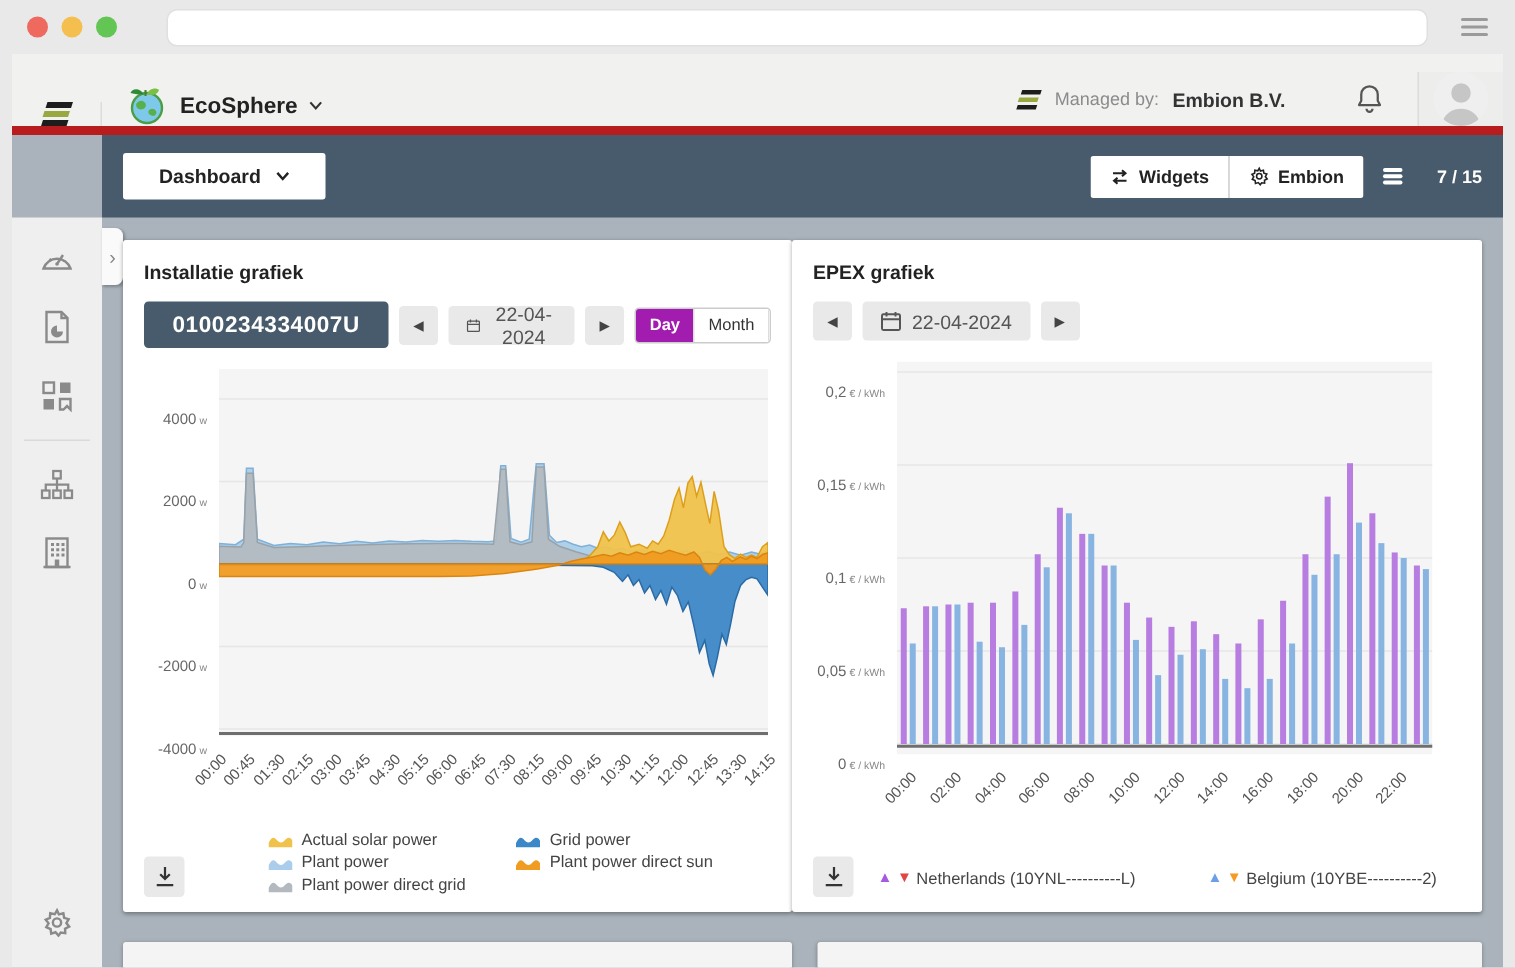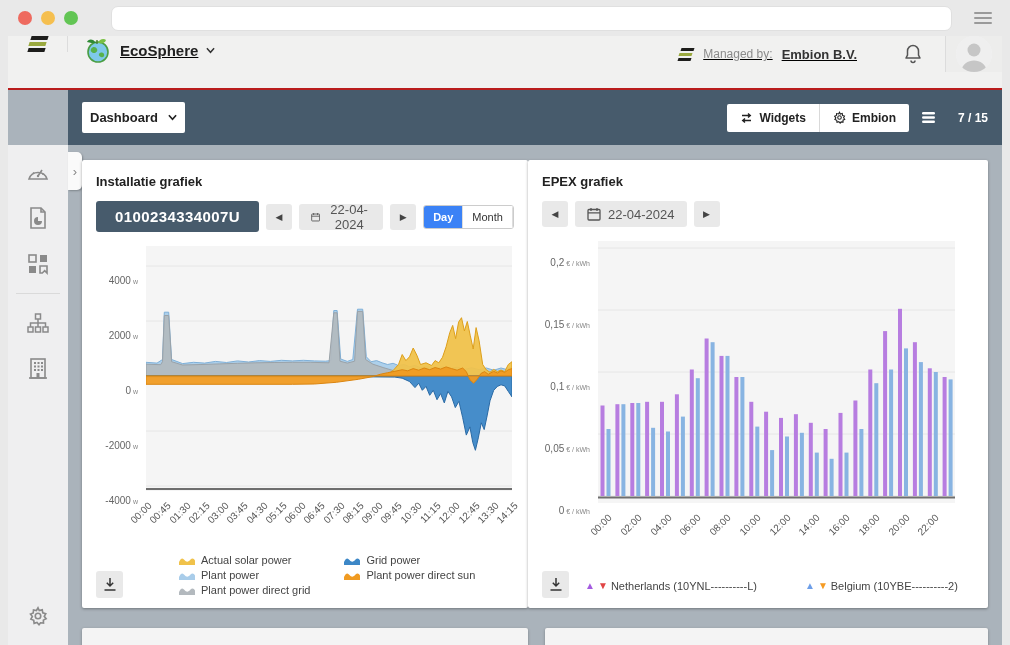--- a/index.html
+++ b/index.html
@@ -11,41 +11,41 @@
   .tl { width:14px; height:14px; border-radius:50%; margin-right:9px; }
   .tl.red{background:#ee6a5f;} .tl.yellow{background:#f5bf4f;} .tl.green{background:#62c554;}
   .urlbar { flex:1; height:25px; margin:0 22px 0 24px; background:#fff; border-radius:7px;
     border:1px solid #e0e0e0; }
   .chrome-menu { width:18px; display:flex; flex-direction:column; gap:3px; cursor:pointer;}
   .chrome-menu i { display:block; height:2px; background:#9a9a9a; border-radius:1px;}
 
   .frame { margin:0 8px; height:609px; background:#aab3bb; }
 
   
-  .topbar { height:54px; background:#f1f1f0; border-bottom:2px solid #b91c1c; display:flex; align-items:flex-start;text-decoration:underline; }
+  .topbar { height:54px; background:#f1f1f0; border-bottom:6px solid #b91c1c; display:flex; align-items:flex-end; }
   .logo-cell { width:60px; border-right:1px solid #dcdcdc; display:flex; align-items:center; justify-content:center; }
   .embion-logo { display:flex; flex-direction:column; gap:2px; }
   .embion-logo i { display:block; width:17px; height:4px; transform:skewX(-18deg); }
   .embion-logo i:nth-child(1){ background:#1d1d1b; margin-left:3px;}
   .embion-logo i:nth-child(2){ background:#9aa93f; margin-left:1px;}
   .embion-logo i:nth-child(3){ background:#1d1d1b; }
   .embion-logo.small i{ width:13px; height:3px; }
   .brand { display:flex; align-items:center; gap:8px; padding-left:16px; }
   .brand-name { font-size:15px; font-weight:bold; color:#222; }
   .chev { width:9px; height:9px; display:inline-block; }
   .topbar-right { margin-left:auto; display:flex; align-items:center; }
   .managed { display:flex; align-items:center; gap:9px; font-size:12px; color:#8b8b8b; padding-right:24px;}
   .managed b { color:#333; font-size:13px; }
   .bell-wrap { padding:0 22px; display:flex; align-items:center; cursor:pointer;}
   .avatar-cell { width:57px; border-left:1px solid #dcdcdc; display:flex; align-items:center; justify-content:center; background:#ededec;}
   .avatar { width:36px; height:36px; border-radius:50%; background:#f2f2f2; overflow:hidden;}
 
   
   .toolbar { height:55px; background:#475b6c; display:flex; align-items:center; padding:0 14px 0 14px; margin-left:60px; }
-  .dash-btn { background:#fff; border:none; border-radius:2px; padding:8px 8px; font-size:13px; font-weight:bold;
+  .dash-btn { background:#fff; border:none; border-radius:2px; padding:8px 24px; font-size:13px; font-weight:bold;
     color:#222; display:flex; align-items:center; gap:10px; cursor:pointer; font-family:inherit;}
   .toolbar-right { margin-left:auto; display:flex; gap:12px; }
   .btn-group { display:flex; border-radius:2px; overflow:hidden; }
   .btn-group button { background:#fff; border:none; padding:7px 13px; font-size:12px; font-weight:bold; color:#222;
     display:flex; align-items:center; gap:6px; cursor:pointer; font-family:inherit;}
   .btn-group button + button { border-left:1px solid #d9d9d9; }
   .counter { color:#fff; font-size:12px; font-weight:bold; display:flex; align-items:center; gap:22px; }
 
   
   .app-body { display:flex; height:500px; }
@@ -65,21 +65,21 @@
   .card-title { font-size:13px; font-weight:bold; color:#222; }
   .controls { display:flex; align-items:center; margin-top:12px; gap:7px; }
   .serial-btn { background:#475b6c; color:#fff; border:none; border-radius:3px; font-size:15px; font-weight:bold;
     letter-spacing:.4px; padding:7px 19px; cursor:pointer; font-family:inherit;}
   .gbtn { background:#e9e9e9; border:none; border-radius:3px; height:26px; min-width:26px; font-size:9px; color:#444;
     display:flex; align-items:center; justify-content:center; cursor:pointer; font-family:inherit;}
   .date-btn { gap:7px; padding:0 12px; font-size:13px; color:#555; }
   .seg { margin-left:auto; display:flex; border:1px solid #ccc; border-radius:3px; overflow:hidden; }
   .seg button { border:none; background:#fff; padding:5px 9px; font-size:11px; color:#333; cursor:pointer; font-family:inherit;}
   .seg button + button { border-left:1px solid #ddd; }
-  .seg button.active { background:#3b82f6; color:#fff; font-weight:bold; }
+  .seg button.active { background:#a21caf; color:#fff; font-weight:bold; }
 
   .chart-row { display:flex; margin-top:14px; }
   .ylabels { position:relative; }
   .card1 .ylabels { width:50px; } .card2 .ylabels { width:56px; }
   .ytick { position:absolute; right:8px; transform:translateY(-50%); font-size:10px; color:#666; white-space:nowrap;}
   .ytick em { font-style:normal; font-size:7px; color:#888; margin-left:2px;}
   .plot { position:relative; }
   .xlabels { position:relative; height:40px; }
   .xlabels span { position:absolute; top:5px; width:40px; text-align:right; font-size:10px; color:#555;
     transform-origin:100% 0; transform:rotate(-45deg); white-space:nowrap;}

